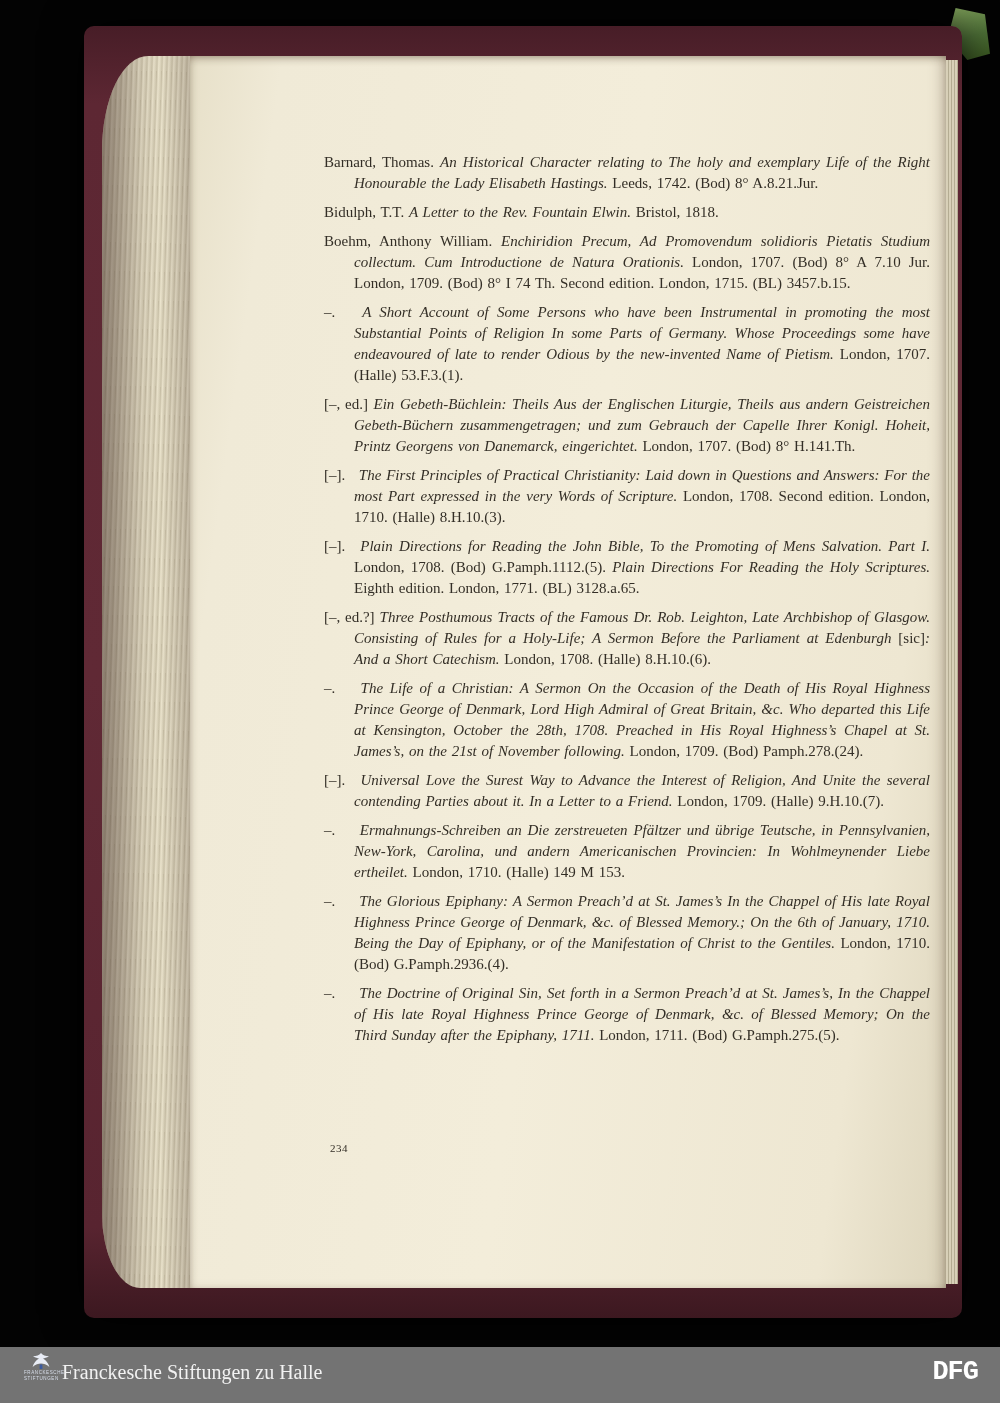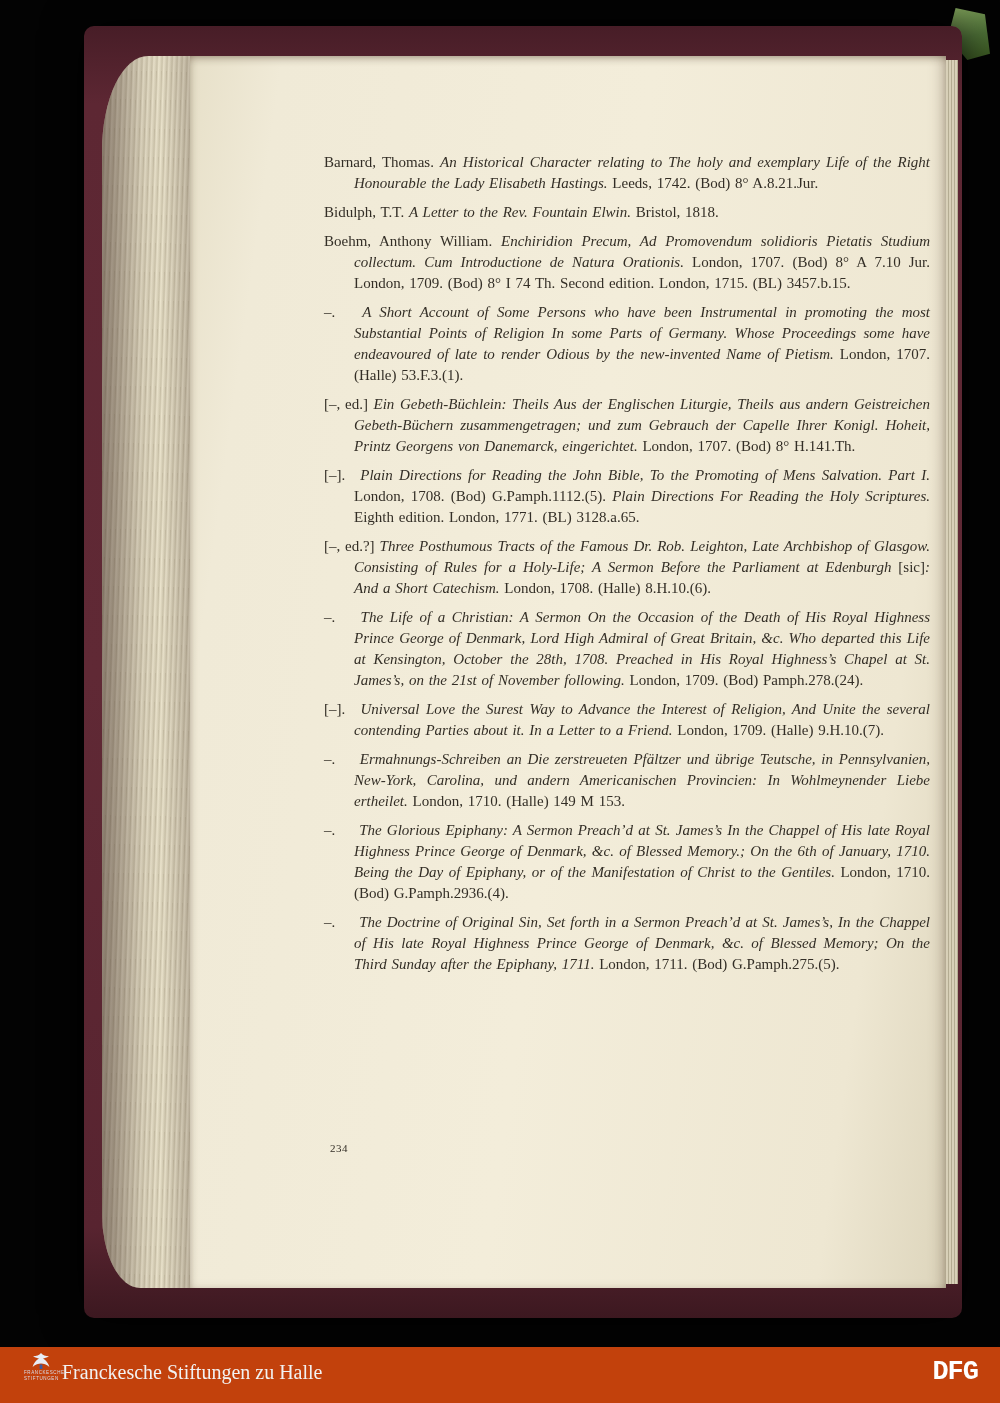--- a/index.html
+++ b/index.html
@@ -53,21 +53,21 @@
   }
   .entry + .entry{margin-top:8px;}
   .entry .it{font-style:italic;}
   .entry .marker{display:inline-block;min-width:30px;text-indent:0;}
   .page-num{
     position:absolute;left:140px;top:1086px;
     font-size:11px;color:#332e26;letter-spacing:.5px;
   }
   
   .footer{
-    position:absolute;left:0;top:1347px;width:1000px;height:56px;background:#c2410c;z-index:2;
+    position:absolute;left:0;top:1347px;width:1000px;height:56px;background:#737373;z-index:2;
   }
   .logo{
     position:absolute;left:24px;top:5px;width:34px;text-align:center;
   }
   .logo svg{display:block;margin:0 auto;}
   .logo .cap{
     font-family:"Liberation Sans", sans-serif;
     font-size:4.5px;line-height:5.5px;color:#d9dfeb;letter-spacing:.6px;white-space:nowrap;
   }
   .inst{
@@ -89,20 +89,21 @@
 <div class="book">
   <div class="stack-left"></div>
   <div class="fore-edge"></div>
   <div class="main-page">
     <div class="text-block">
         <p class="entry"><span class="rm">Barnard, Thomas. </span><span class="it">An Historical Character relating to The holy and exemplary Life of the Right Honourable the Lady Elisabeth Hastings.</span><span class="rm"> Leeds, 1742. (Bod) 8° A.8.21.Jur.</span></p>
         <p class="entry"><span class="rm">Bidulph, T.T. </span><span class="it">A Letter to the Rev. Fountain Elwin.</span><span class="rm"> Bristol, 1818.</span></p>
         <p class="entry"><span class="rm">Boehm, Anthony William. </span><span class="it">Enchiridion Precum, Ad Promovendum solidioris Pietatis Studium collectum. Cum Introductione de Natura Orationis.</span><span class="rm"> London, 1707. (Bod) 8° A 7.10 Jur. London, 1709. (Bod) 8° I 74 Th. Second edition. London, 1715. (BL) 3457.b.15.</span></p>
         <p class="entry"><span class="marker">–.</span> <span class="it">A Short Account of Some Persons who have been Instrumental in promoting the most Substantial Points of Religion In some Parts of Germany. Whose Proceedings some have endeavoured of late to render Odious by the new-invented Name of Pietism.</span><span class="rm"> London, 1707. (Halle) 53.F.3.(1).</span></p>
         <p class="entry"><span class="marker">[–, ed.]</span> <span class="it">Ein Gebeth-Büchlein: Theils Aus der Englischen Liturgie, Theils aus andern Geistreichen Gebeth-Büchern zusammengetragen; und zum Gebrauch der Capelle Ihrer Konigl. Hoheit, Printz Georgens von Danemarck, eingerichtet.</span><span class="rm"> London, 1707. (Bod) 8° H.141.Th.</span></p>
+        <p class="entry"><span class="marker">[–].</span> <span class="it">The First Principles of Practical Christianity: Laid down in Questions and Answers: For the most Part expressed in the very Words of Scripture.</span><span class="rm"> London, 1708. Second edition. London, 1710. (Halle) 8.H.10.(3).</span></p>
         <p class="entry"><span class="marker">[–].</span> <span class="it">Plain Directions for Reading the John Bible, To the Promoting of Mens Salvation. Part I.</span><span class="rm"> London, 1708. (Bod) G.Pamph.1112.(5). </span><span class="it">Plain Directions For Reading the Holy Scriptures.</span><span class="rm"> Eighth edition. London, 1771. (BL) 3128.a.65.</span></p>
         <p class="entry"><span class="marker">[–, ed.?]</span> <span class="it">Three Posthumous Tracts of the Famous Dr. Rob. Leighton, Late Archbishop of Glasgow. Consisting of Rules for a Holy-Life; A Sermon Before the Parliament at Edenburgh </span><span class="rm">[sic]</span><span class="it">: And a Short Catechism.</span><span class="rm"> London, 1708. (Halle) 8.H.10.(6).</span></p>
         <p class="entry"><span class="marker">–.</span> <span class="it">The Life of a Christian: A Sermon On the Occasion of the Death of His Royal Highness Prince George of Denmark, Lord High Admiral of Great Britain, &amp;c. Who departed this Life at Kensington, October the 28th, 1708. Preached in His Royal Highness’s Chapel at St. James’s, on the 21st of November following.</span><span class="rm"> London, 1709. (Bod) Pamph.278.(24).</span></p>
         <p class="entry"><span class="marker">[–].</span> <span class="it">Universal Love the Surest Way to Advance the Interest of Religion, And Unite the several contending Parties about it. In a Letter to a Friend.</span><span class="rm"> London, 1709. (Halle) 9.H.10.(7).</span></p>
         <p class="entry"><span class="marker">–.</span> <span class="it">Ermahnungs-Schreiben an Die zerstreueten Pfältzer und übrige Teutsche, in Pennsylvanien, New-York, Carolina, und andern Americanischen Provincien: In Wohlmeynender Liebe ertheilet.</span><span class="rm"> London, 1710. (Halle) 149 M 153.</span></p>
         <p class="entry"><span class="marker">–.</span> <span class="it">The Glorious Epiphany: A Sermon Preach’d at St. James’s In the Chappel of His late Royal Highness Prince George of Denmark, &amp;c. of Blessed Memory.; On the 6th of January, 1710. Being the Day of Epiphany, or of the Manifestation of Christ to the Gentiles.</span><span class="rm"> London, 1710. (Bod) G.Pamph.2936.(4).</span></p>
         <p class="entry"><span class="marker">–.</span> <span class="it">The Doctrine of Original Sin, Set forth in a Sermon Preach’d at St. James’s, In the Chappel of His late Royal Highness Prince George of Denmark, &amp;c. of Blessed Memory; On the Third Sunday after the Epiphany, 1711.</span><span class="rm"> London, 1711. (Bod) G.Pamph.275.(5).</span></p>
       </div>
     <div class="page-num">234</div>
   </div>

